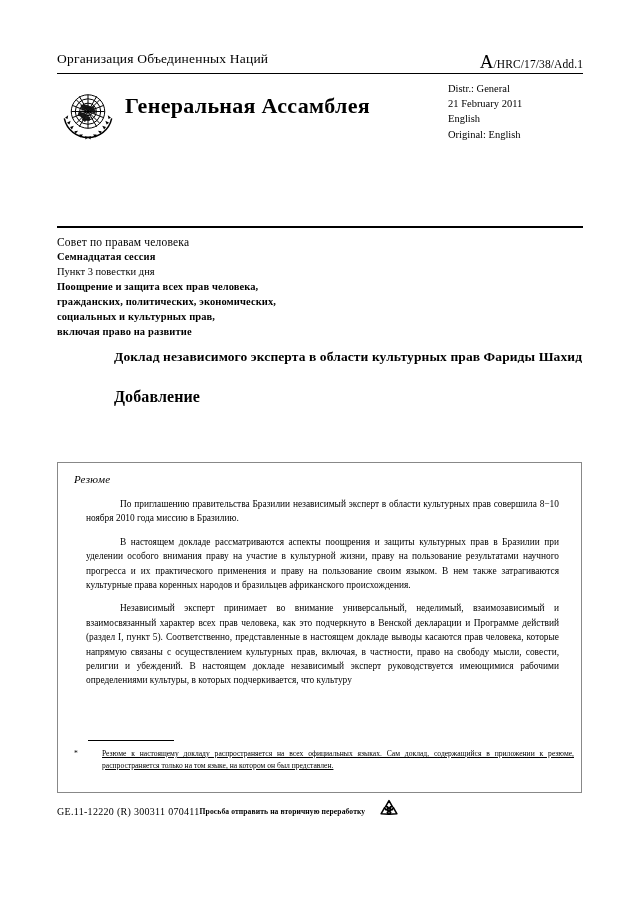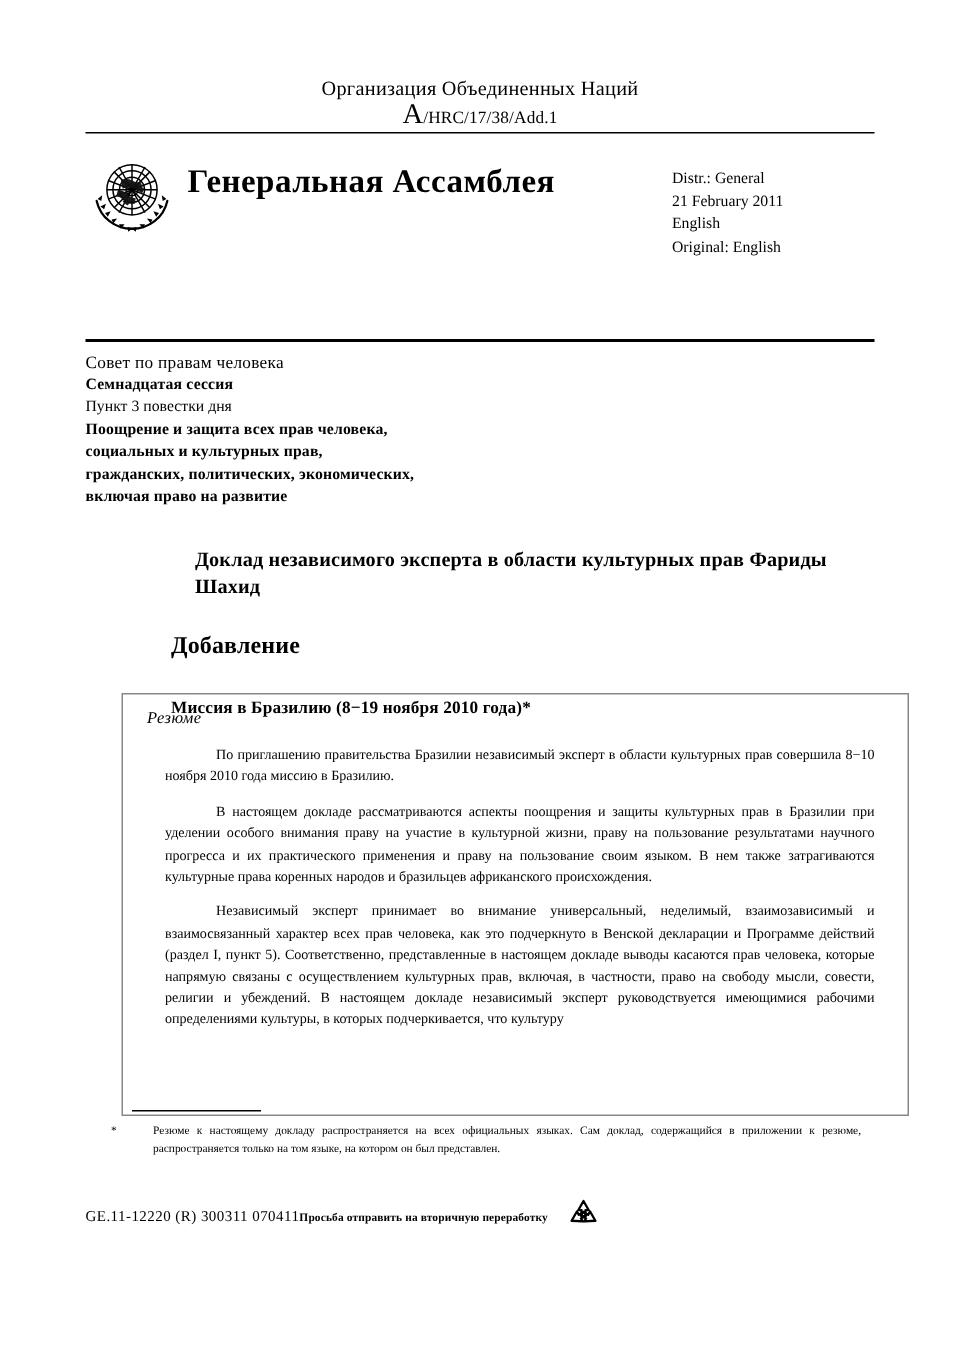--- a/index.html
+++ b/index.html
@@ -26,24 +26,23 @@
 
   
   .masthead {
     position: absolute;
     left: 57px;
     top: 52px;
     width: 526px;
   }
   .masthead-top {
     display: flex;
-    align-items: center;
+    align-items: flex-start;
     justify-content: space-between;
     padding-bottom: 2px;
-    flex-direction: column;
   }
   .org-name {
     font-size: 13.5px;
     letter-spacing: 0.2px;
     line-height: 1.1;
     white-space: nowrap;
   }
   .doc-symbol {
     font-size: 11.5px;
     letter-spacing: 0.1px;
@@ -77,21 +76,20 @@
     font-weight: bold;
     letter-spacing: 0.3px;
     margin-left: 6px;
     margin-top: 12px;
     flex: 1 1 auto;
     white-space: nowrap;
   }
   .distr-block {
     font-size: 10.5px;
     line-height: 1.45;
-    margin-top: 16px;
     flex: 0 0 135px;
     white-space: nowrap;
   }
 
   
   .council-rule {
     position: absolute;
     left: 57px;
     top: 226px;
     width: 526px;
@@ -125,45 +123,44 @@
     position: absolute;
     left: 114px;
     top: 348px;
     width: 470px;
   }
   .report-title {
     font-size: 13.5px;
     font-weight: bold;
     line-height: 1.32;
     letter-spacing: 0.1px;
-    margin: 16px;
+    margin: 0;
   }
   .addendum {
     font-size: 16px;
     font-weight: bold;
     margin-top: 22px;
     letter-spacing: 0.1px;
   }
   .mission-line {
     font-size: 11.5px;
     font-weight: bold;
     margin-top: 26px;
     letter-spacing: 0.1px;
   }
 
   
   .summary-box {
     position: absolute;
     left: 57px;
     top: 462px;
     width: 525px;
-    height: 282px;
+    height: 331px;
     border: 1px solid #888;
     box-sizing: border-box;
-    margin-left: 24px;
   }
   .summary-label {
     position: absolute;
     left: 16px;
     top: 10px;
     font-size: 11px;
     font-style: italic;
     letter-spacing: 0.3px;
   }
   .summary-body {
@@ -191,20 +188,21 @@
     margin: 0;
   }
   .footnote {
     position: absolute;
     left: 88px;
     top: 748px;
     width: 486px;
     font-size: 7.6px;
     line-height: 1.58;
     text-align: justify;
+    text-decoration: underline;
   }
   .footnote .fn-marker {
     display: inline-block;
     width: 14px;
   }
   .footnote-text {
     display: block;
     padding-left: 14px;
     text-indent: -14px;
   }
@@ -313,29 +311,28 @@
     </div>
   </div>
 
   <hr class="council-rule">
 
   <div class="council-block">
     <div class="l-bold-lg">Совет по правам человека</div>
     <div class="l-bold">Семнадцатая сессия</div>
     <div class="l-reg">Пункт 3 повестки дня</div>
     <div class="l-bold">Поощрение и защита всех прав человека,</div>
+    <div class="l-bold">гражданских, политических, экономических,</div>
     <div class="l-bold">социальных и культурных прав,</div>
-    <div class="l-bold">гражданских, политических, экономических,</div>
     <div class="l-bold">включая право на развитие</div>
   </div>
 
   <div class="title-block">
     <h1 class="report-title">Доклад независимого эксперта в области культурных прав Фариды Шахид</h1>
     <div class="addendum">Добавление</div>
-    <div class="mission-line">Миссия в Бразилию (8−19 ноября 2010 года)*</div>
   </div>
 
   <div class="summary-box">
     <div class="summary-label">Резюме</div>
     <div class="summary-body">
       <p>По приглашению правительства Бразилии независимый эксперт в области культурных прав совершила 8−10 ноября 2010 года миссию в Бразилию.</p>
       <p>В настоящем докладе рассматриваются аспекты поощрения и защиты культурных прав в Бразилии при уделении особого внимания праву на участие в культурной жизни, праву на пользование результатами научного прогресса и их практического применения и праву на пользование своим языком. В нем также затрагиваются культурные права коренных народов и бразильцев африканского происхождения.</p>
       <p>Независимый эксперт принимает во внимание универсальный, неделимый, взаимозависимый и взаимосвязанный характер всех прав человека, как это подчеркнуто в Венской декларации и Программе действий (раздел I, пункт 5). Соответственно, представленные в настоящем докладе выводы касаются прав человека, которые напрямую связаны с осуществлением культурных прав, включая, в частности, право на свободу мысли, совести, религии и убеждений. В настоящем докладе независимый эксперт руководствуется имеющимися рабочими определениями культуры, в которых подчеркивается, что культуру</p>
     </div>
   </div>

